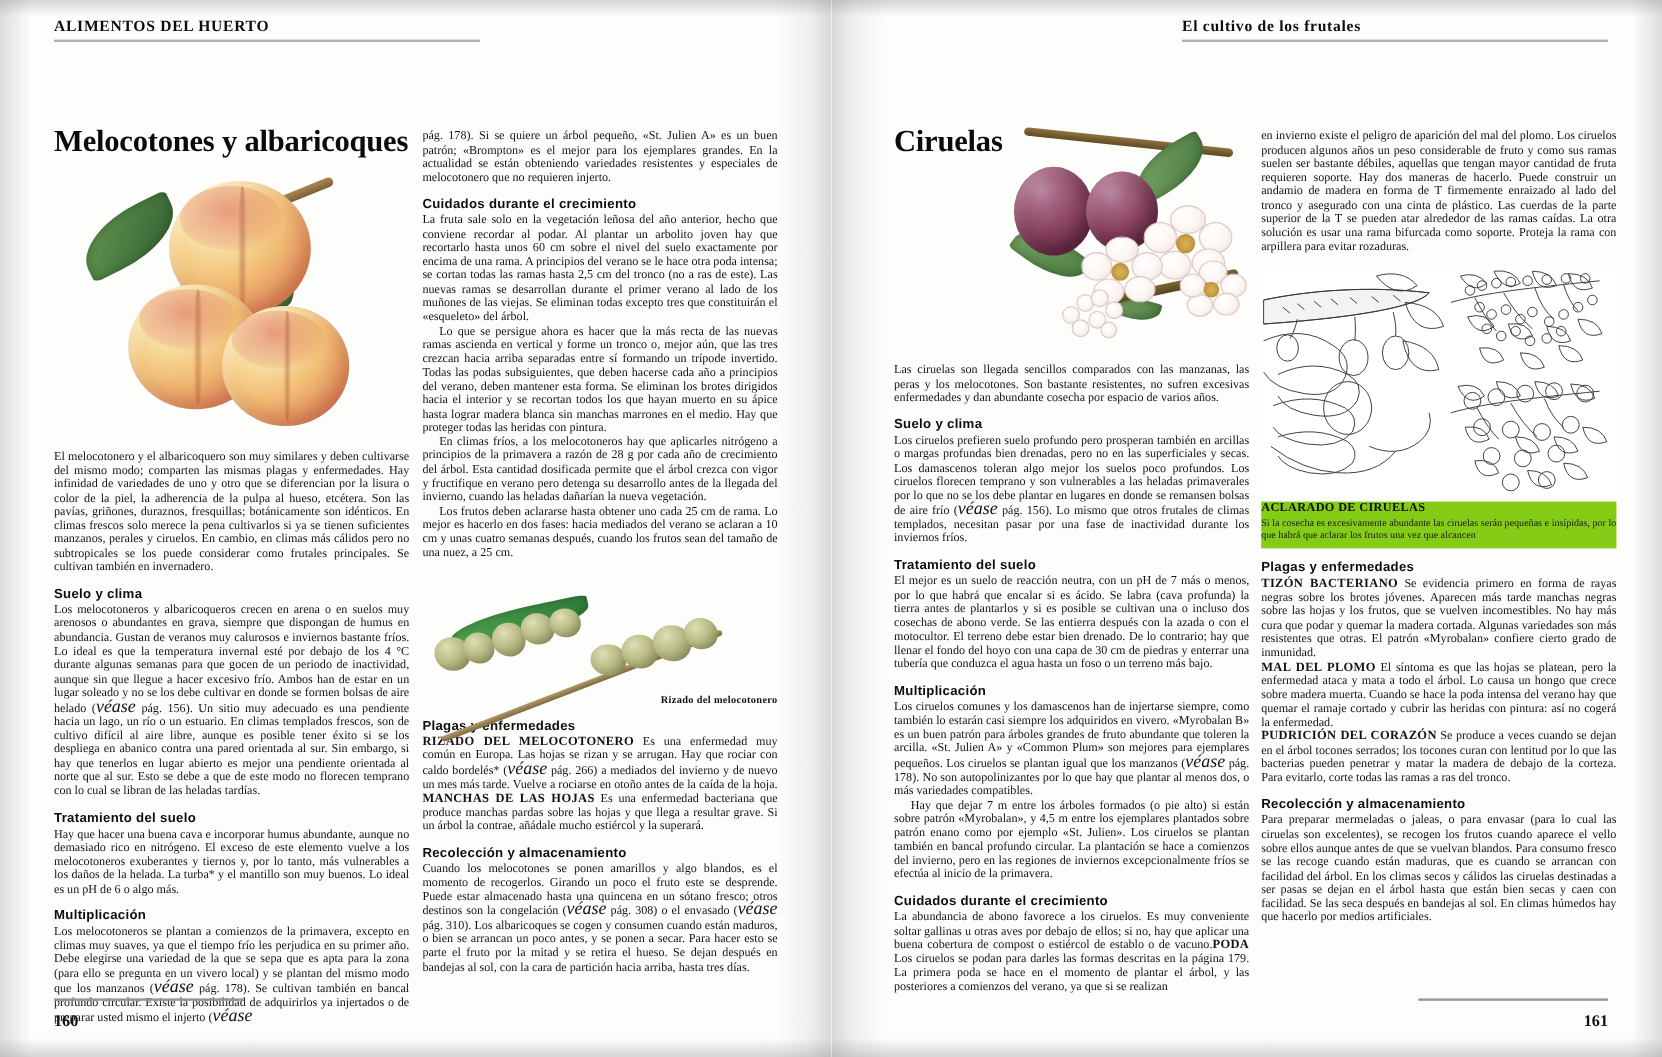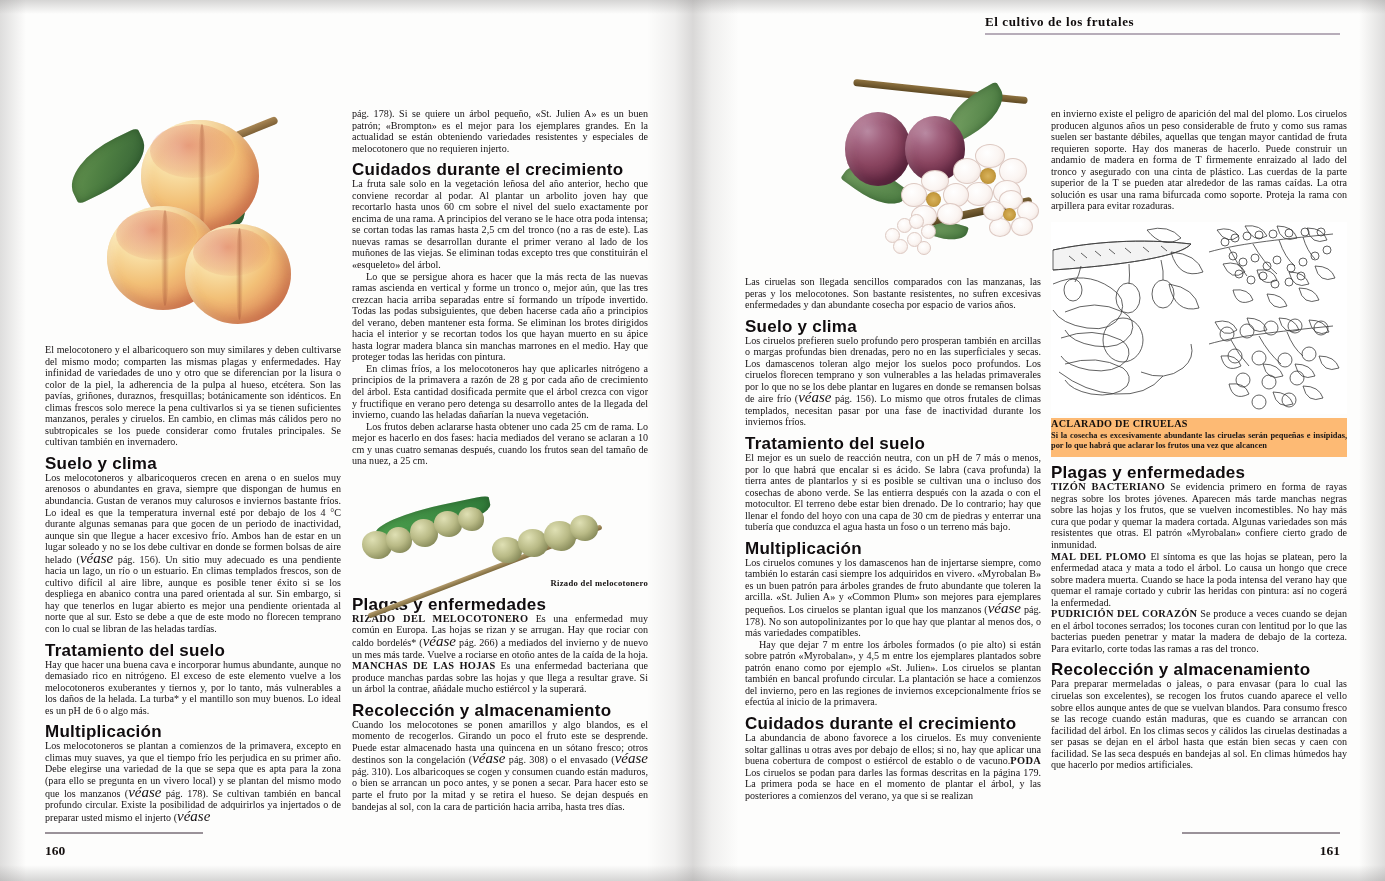--- a/index.html
+++ b/index.html
@@ -98,21 +98,21 @@
     font-weight: bold;
     font-size: 25.5px;
     line-height: 27px;
     margin: 0 0 6px 0;
     letter-spacing: -0.2px;
     color: #0e0a0c;
   }
   h2.sub {
     font-family: "Liberation Sans", sans-serif;
     font-weight: bold;
-    font-size: 17px;
+    font-size: 11px;
     line-height: 14px;
     margin: 9px 0 1px 0;
     letter-spacing: .25px;
     color: #100c0e;
   }
   span.smallcap {
     font-variant: small-caps;
     font-weight: bold;
     letter-spacing: .3px;
     font-size: 10.4px;
@@ -204,47 +204,52 @@
     background: radial-gradient(circle at 35% 30%, #dfe0b4 0%, #b9ba86 45%, #8e9160 75%, #6e7046 100%);
   }
 
   
   .lineart { background: #ffffff; }
   .lineart svg { display:block; }
 
   
   .infobox {
     position: absolute;
-    background: #fdba74;
+    background: #84cc16;
   }
   .infobox .ib-title {
     font-family: "Liberation Serif", serif;
     font-weight: bold;
     font-size: 10.2px;
     letter-spacing: .3px;
     margin-bottom: 2px;
     color: #120e0d;
   }
   .infobox .ib-cols {
     display: flex; gap: 12px;
     font-size: 8.4px; line-height: 9.9px; color: #1a1616;
   }
-  .infobox .ib-cols > div { flex: 1; font-weight: bold; }
+  .infobox .ib-cols > div { flex: 1; }
 </style>
 </head>
 <body>
 
 <div id="spread">
 
   <div class="page" id="page-left">
     <div class="topshade"></div>
     <div class="botshade"></div>
 
+    <div class="runhead" id="runhead-left">
+      <span>ALIMENTOS DEL HUERTO</span>
+      <span class="rule"></span>
+    </div>
 
     <div class="col" style="left:45px; top:104px; width:296px;">
+      <h1 class="article-title">Melocotones y albaricoques</h1>
 
       <div class="illus" style="position:relative; height:230px; margin:2px 0 8px 0;">
 
         <div class="stemline" style="left:188px; top:18px; width:46px; height:8px; transform:rotate(-22deg); border-radius:4px;"></div>
         <div class="stemline" style="left:176px; top:32px; width:20px; height:5px; transform:rotate(18deg);"></div>
 
         <div class="leafshape" style="left:20px; top:38px; width:86px; height:44px; transform:rotate(-26deg);"></div>
         <div class="leafshape" style="left:140px; top:98px; width:58px; height:26px; transform:rotate(14deg);"></div>
 
         <div class="peach" style="left:96px; top:14px; width:118px; height:112px;">
@@ -314,20 +319,21 @@
   <div class="page" id="page-right">
     <div class="topshade"></div>
     <div class="botshade"></div>
 
     <div class="runhead" id="runhead-right">
       <span>El cultivo de los frutales</span>
       <span class="rule"></span>
     </div>
 
     <div class="col" style="left:52px; top:104px; width:296px;">
+      <h1 class="article-title" style="margin-bottom:0;">Ciruelas</h1>
 
       <div class="illus" style="position:relative; height:186px; margin:-22px 0 8px 0;">
         <div class="stemline" style="left:108px; top:6px; width:175px; height:7px; transform:rotate(6deg); background:linear-gradient(to bottom,#8f7340,#5f4a24); border-radius:4px;"></div>
         <div class="stemline" style="left:178px; top:126px; width:110px; height:8px; transform:rotate(-12deg); background:linear-gradient(to bottom,#7e6538,#54421f); border-radius:4px;"></div>
         <div class="leafshape" style="left:196px; top:14px; width:68px; height:34px; transform:rotate(-30deg); background:linear-gradient(130deg,#7fa86a,#44763c);"></div>
         <div class="leafshape" style="left:98px; top:88px; width:64px; height:30px; transform:rotate(36deg); background:linear-gradient(130deg,#7fa86a,#44763c);"></div>
         <div class="leafshape" style="left:186px; top:140px; width:36px; height:18px; transform:rotate(16deg); background:linear-gradient(130deg,#7fa86a,#44763c);"></div>
         <div class="plum" style="left:100px; top:30px; width:66px; height:74px;"></div>
         <div class="plum" style="left:160px; top:34px; width:60px; height:66px;"></div>
 

